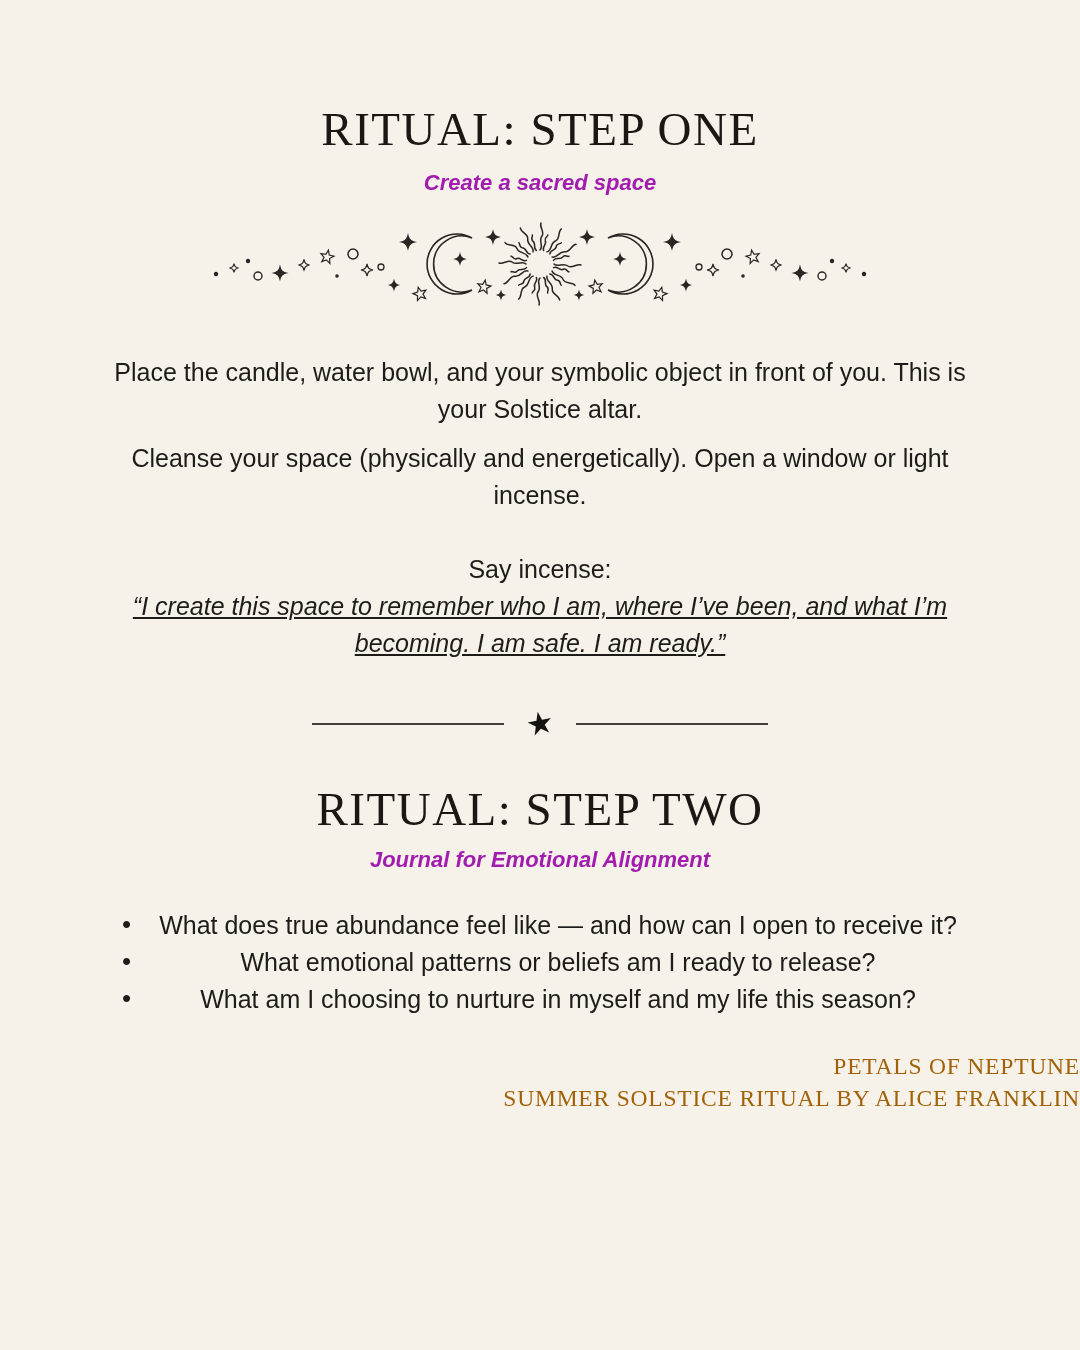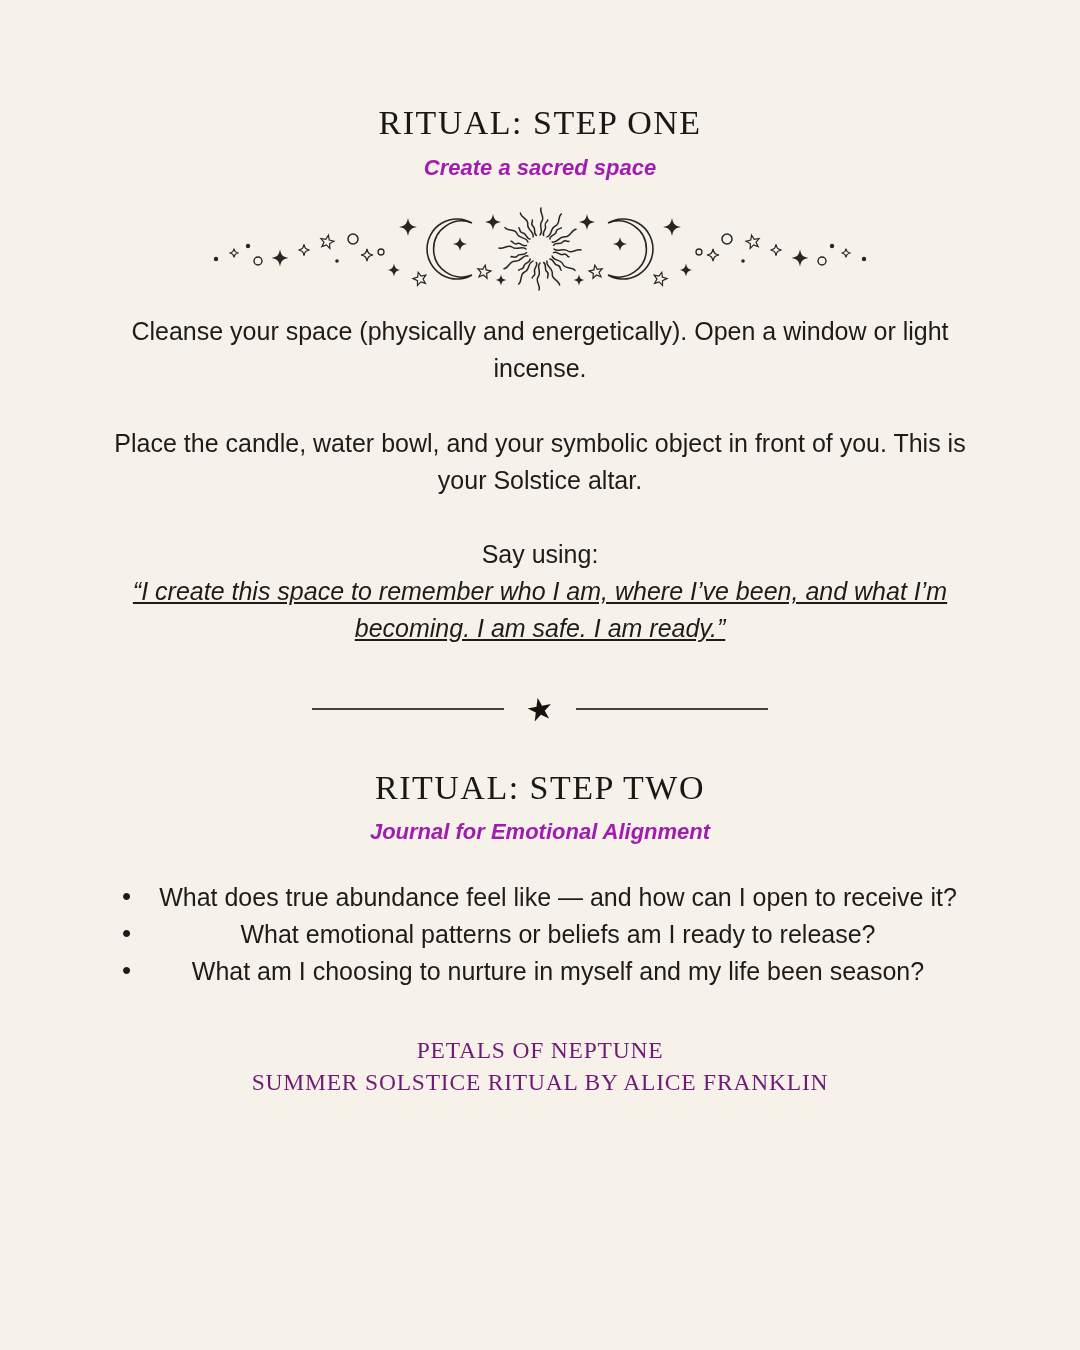--- a/index.html
+++ b/index.html
@@ -7,21 +7,21 @@
     width:1080px;height:1350px;
     background:#f6f1e9;
     font-family:"Liberation Sans",sans-serif;
     color:#1f1d1a;
     overflow:hidden;
   }
   .page{width:1080px;height:1350px;text-align:center;box-sizing:border-box;padding-top:104px;}
   .step-title{
     font-family:"Liberation Serif",serif;
     font-weight:400;
-    font-size:34px;
+    font-size:47px;
     letter-spacing:1.5px;
     color:#1c1712;
     margin:0;
     line-height:1.1;
   }
   .step-subtitle{
     font-size:22px;
     font-weight:bold;
     font-style:italic;
     color:#a21caf;
@@ -73,26 +73,27 @@
     text-align:center;
     color:#1e1c19;
   }
   .bullet-dot{
     position:absolute;
     left:-22px;
     top:-1px;
     font-size:26px;
   }
   .footer{
-    margin-top:44px;
+    margin-top:32px;
     font-family:"Liberation Serif",serif;
     font-size:23.5px;
     letter-spacing:0.8px;
-    color:#701a75;
+    color:#a16207;
     line-height:32px;
+    text-align:right;
   }
   .ink-stroke{stroke:#2a2522;fill:none;}
   .ink-fill{fill:#2a2522;stroke:none;}
 </style>
 </head>
 <body>
 
 <div class="page">
 
   <h1 class="step-title">RITUAL: STEP ONE</h1>
@@ -157,26 +158,26 @@
           <use href="#rayS" transform="rotate(225)"></use>
           <use href="#rayS" transform="rotate(255)"></use>
           <use href="#rayS" transform="rotate(285)"></use>
           <use href="#rayS" transform="rotate(315)"></use>
           <use href="#rayS" transform="rotate(345)"></use>
         </g>
       </g>
     </svg>
   </div>
 
+  <p class="body-text p2">Place the candle, water bowl, and your symbolic object in front of you. This is your Solstice altar.</p>
+
   <p class="body-text p1">Cleanse your space (physically and energetically). Open a window or light incense.</p>
 
-  <p class="body-text p2">Place the candle, water bowl, and your symbolic object in front of you. This is your Solstice altar.</p>
-
   <div class="body-text p3">
-    <div>Say using:</div>
+    <div>Say incense:</div>
     <div class="quote-line">“I create this space to remember who I am, where I’ve been, and what I’m becoming. I am safe. I am ready.”</div>
   </div>
 
   <div class="divider">
     <span class="divider-line"></span>
     <span class="divider-star">★</span>
     <span class="divider-line"></span>
   </div>
 
   <h1 class="step-title h2">RITUAL: STEP TWO</h1>
@@ -187,21 +188,21 @@
     <li>
       <span class="bullet-dot">•</span>
       <span>What does true abundance feel like — and how can I open to receive it?</span>
     </li>
     <li>
       <span class="bullet-dot">•</span>
       <span>What emotional patterns or beliefs am I ready to release?</span>
     </li>
     <li>
       <span class="bullet-dot">•</span>
-      <span>What am I choosing to nurture in myself and my life been season?</span>
+      <span>What am I choosing to nurture in myself and my life this season?</span>
     </li>
   </ul>
 
   <div class="footer">
     <div>PETALS OF NEPTUNE</div>
     <div>SUMMER SOLSTICE RITUAL BY ALICE FRANKLIN</div>
   </div>
 
 </div>
 

